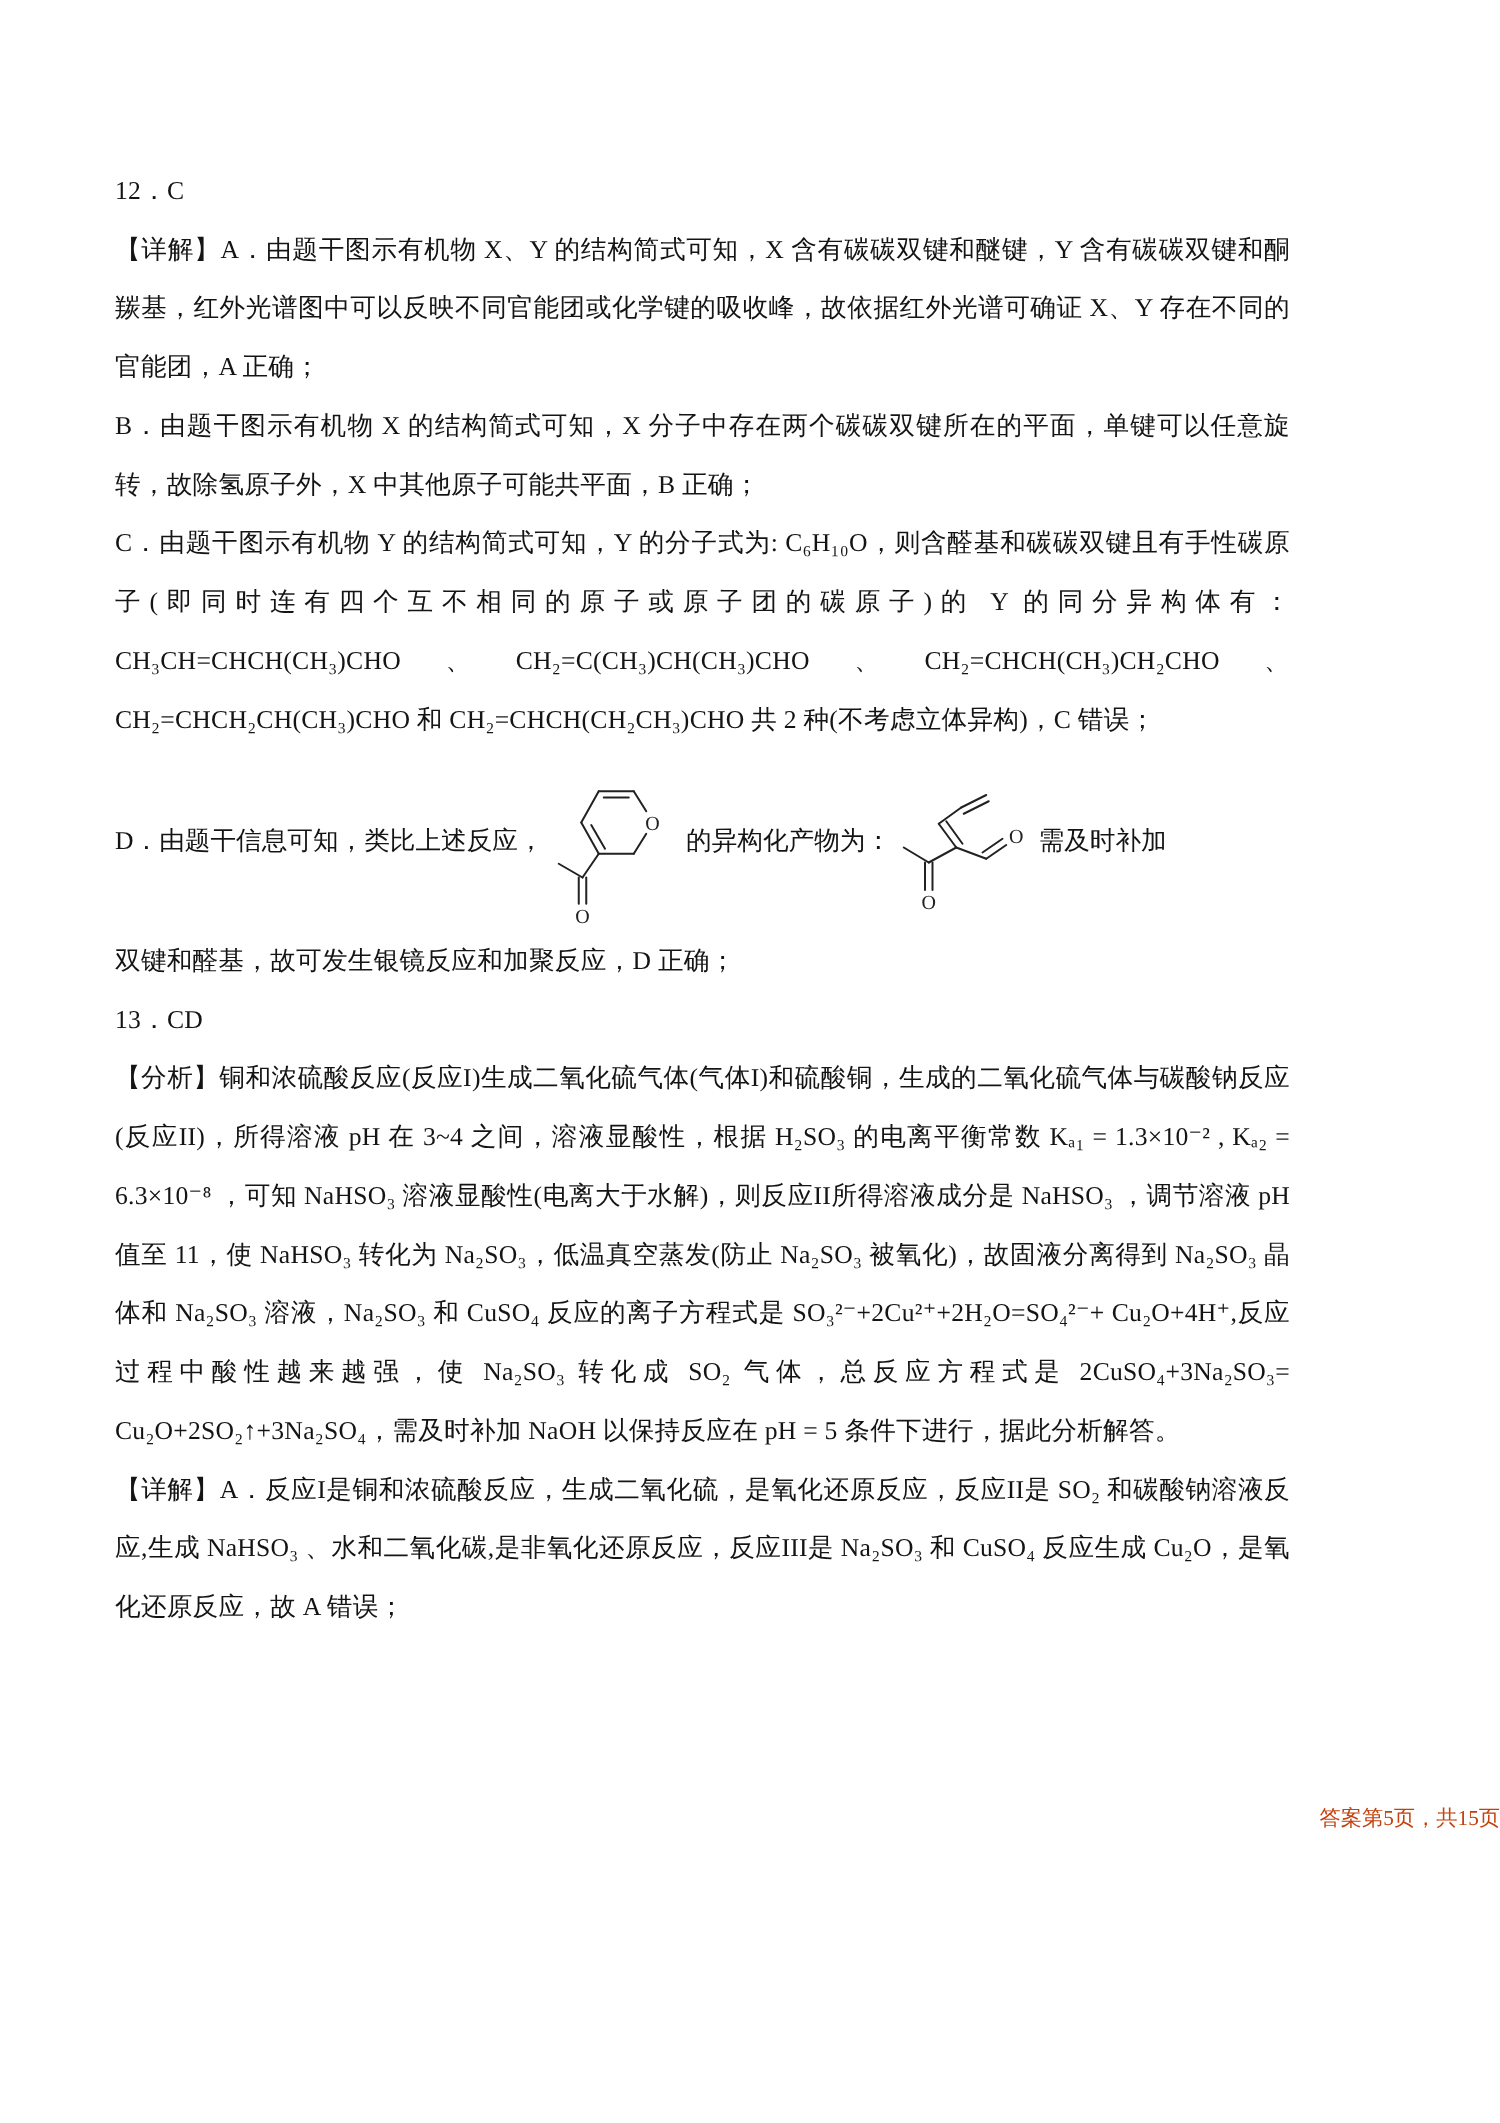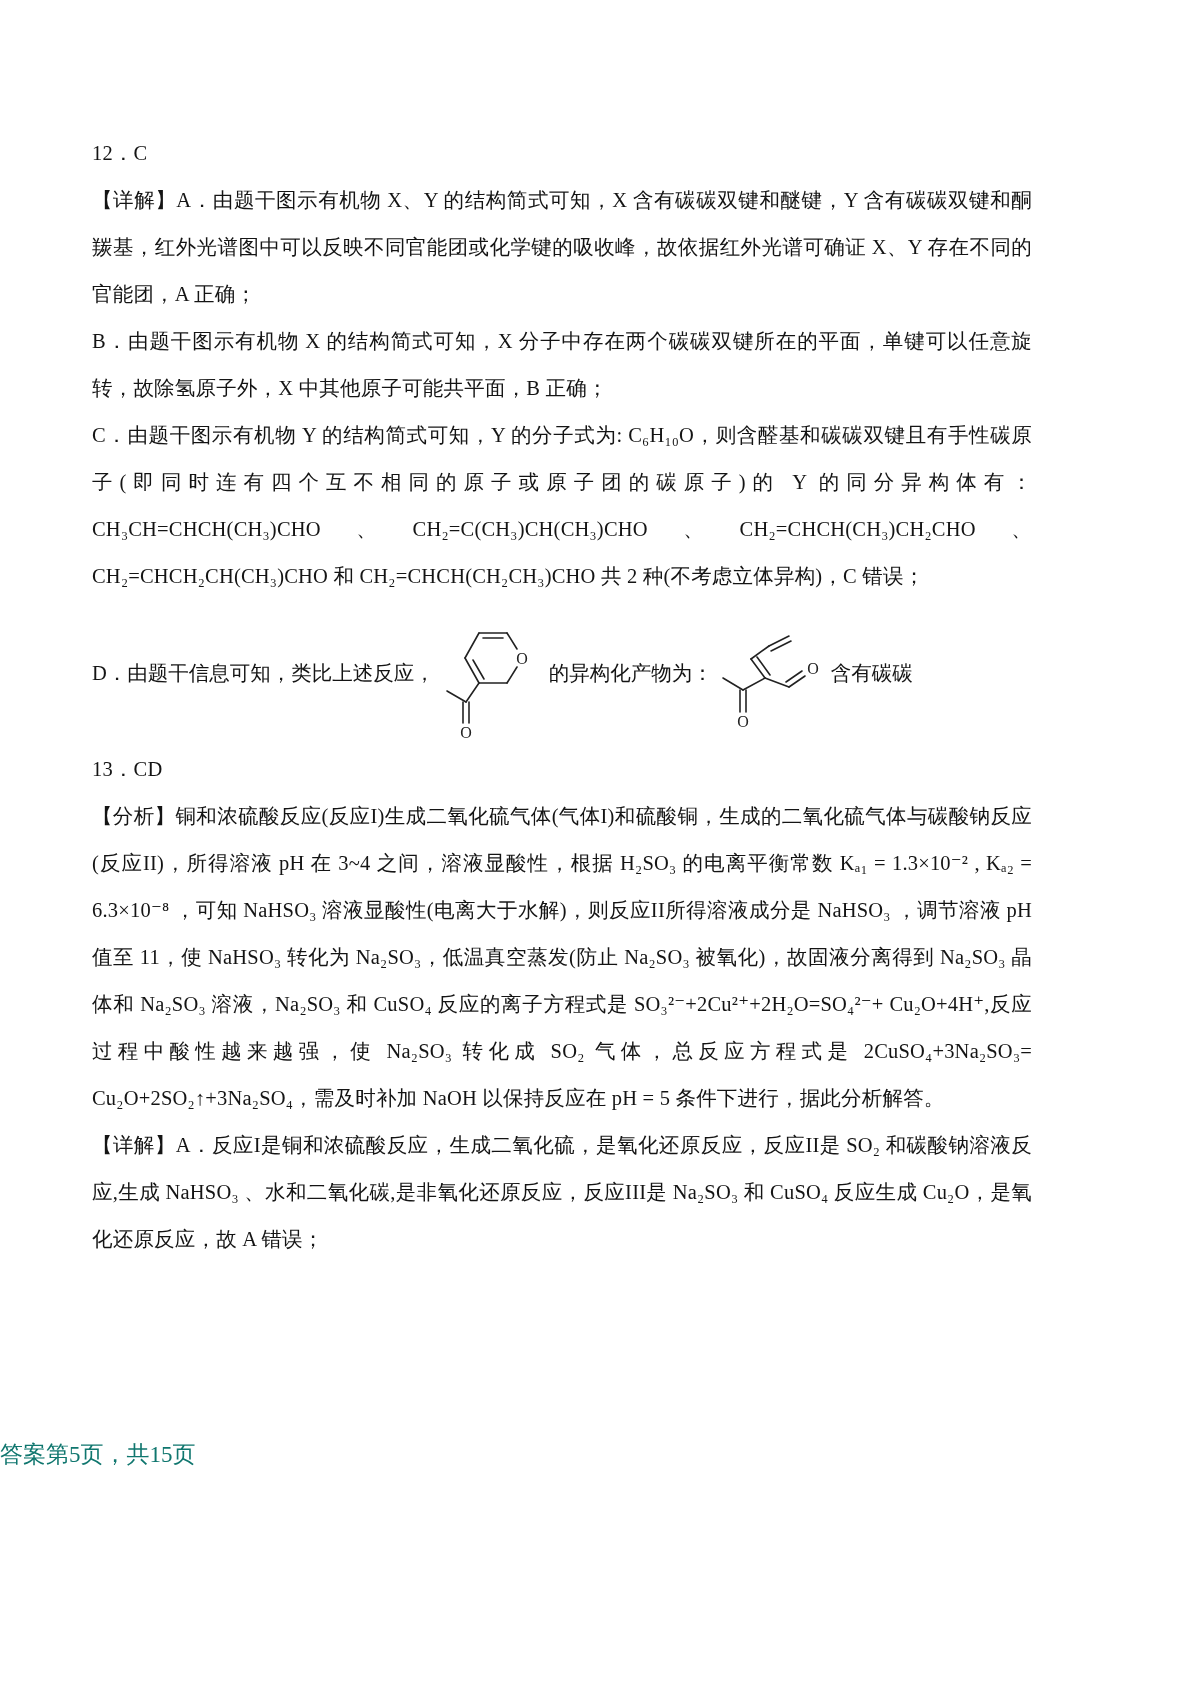--- a/index.html
+++ b/index.html
@@ -56,24 +56,24 @@
     stroke: none;
   }
   .bold {
     font-weight: bold;
   }
   .footer {
     position: absolute;
     left: 0;
     right: 0;
     top: 1440px;
-    text-align: left;
-    font-size: 23px;
+    text-align: right;
+    font-size: 17px;
     line-height: 30px;
-    color: #0f766e;
+    color: #c2410c;
   }
 </style>
 </head>
 <body>
 
 <div class="page">
 
   <p class="para tight">12．C</p>
 
   <p class="para">【详解】A．由题干图示有机物 X、Y 的结构简式可知，X 含有碳碳双键和醚键，Y 含有碳碳双键和酮羰基，红外光谱图中可以反映不同官能团或化学键的吸收峰，故依据红外光谱可确证 X、Y 存在不同的官能团，A 正确；</p>
@@ -119,23 +119,24 @@
       <line x1="73" y1="66" x2="89" y2="55"></line>
       <text x="100" y="58" text-anchor="middle">O</text>
 
       <line x1="52" y1="62" x2="30" y2="74"></line>
       <line x1="30" y1="74" x2="10" y2="62"></line>
       <line x1="27" y1="74" x2="27" y2="96"></line>
       <line x1="33" y1="74" x2="33" y2="96"></line>
       <text x="30" y="111" text-anchor="middle">O</text>
     </svg>
 
-    <span class="txt">含有碳碳</span>
+    <span class="txt">需及时补加</span>
   </div>
 
+  <p class="para">双键和醛基，故可发生银镜反应和加聚反应，D 正确；</p>
 
 
   <p class="para tight">13．CD</p>
 
   <p class="para">【分析】铜和浓硫酸反应(反应I)生成二氧化硫气体(气体I)和硫酸铜，生成的二氧化硫气体与碳酸钠反应(反应II)，所得溶液 pH 在 3~4 之间，溶液显酸性，根据 H₂SO₃ 的电离平衡常数 Kₐ₁ = 1.3×10⁻² , Kₐ₂ = 6.3×10⁻⁸ ，可知 NaHSO₃ 溶液显酸性(电离大于水解)，则反应II所得溶液成分是 NaHSO₃ ，调节溶液 pH 值至 11，使 NaHSO₃ 转化为 Na₂SO₃，低温真空蒸发(防止 Na₂SO₃ 被氧化)，故固液分离得到 Na₂SO₃ 晶体和 Na₂SO₃ 溶液，Na₂SO₃ 和 CuSO₄ 反应的离子方程式是 SO₃²⁻+2Cu²⁺+2H₂O=SO₄²⁻+ Cu₂O+4H⁺,反应过程中酸性越来越强，使 Na₂SO₃ 转化成 SO₂ 气体，总反应方程式是 2CuSO₄+3Na₂SO₃= Cu₂O+2SO₂↑+3Na₂SO₄，需及时补加 NaOH 以保持反应在 pH = 5 条件下进行，据此分析解答。</p>
 
   <p class="para">【详解】A．反应I是铜和浓硫酸反应，生成二氧化硫，是氧化还原反应，反应II是 SO₂ 和碳酸钠溶液反应,生成 NaHSO₃ 、水和二氧化碳,是非氧化还原反应，反应III是 Na₂SO₃ 和 CuSO₄ 反应生成 Cu₂O，是氧化还原反应，故 A 错误；</p>
 
 
   <div class="footer">答案第5页，共15页</div>

